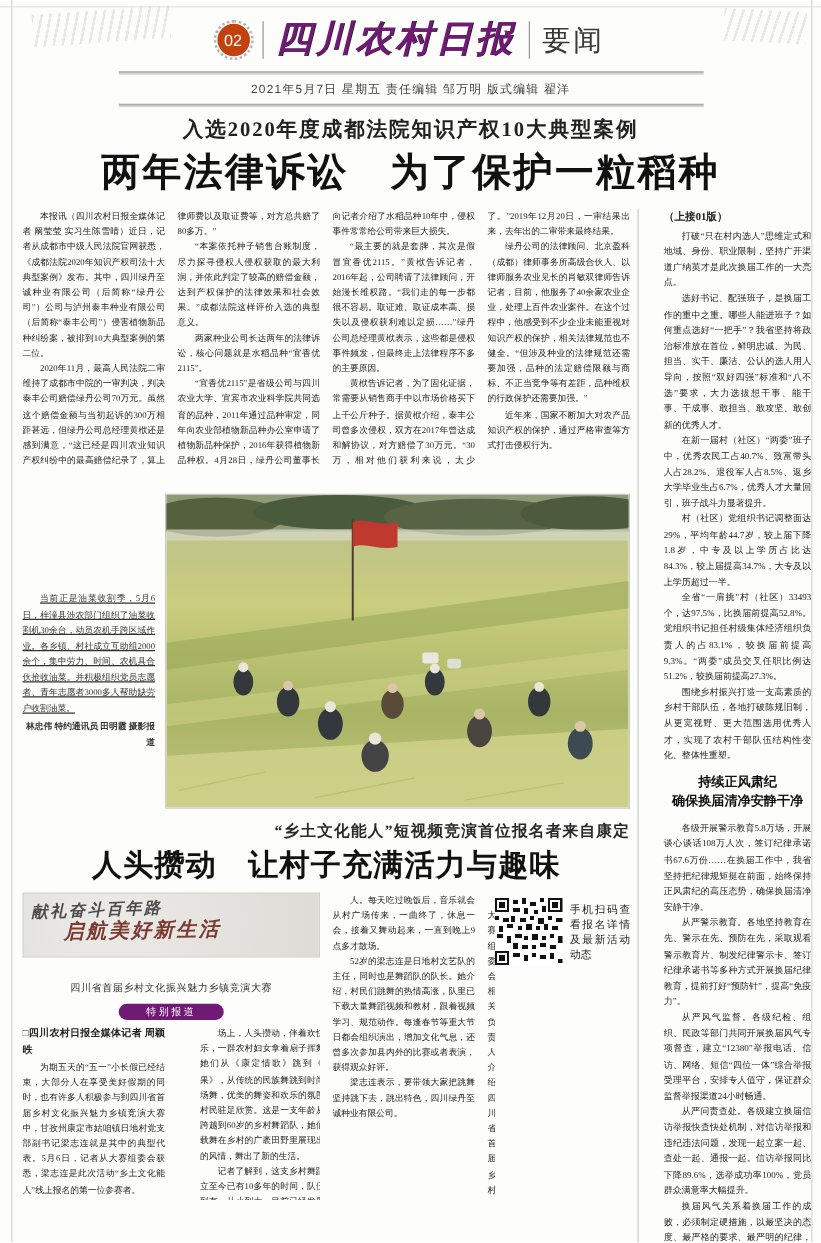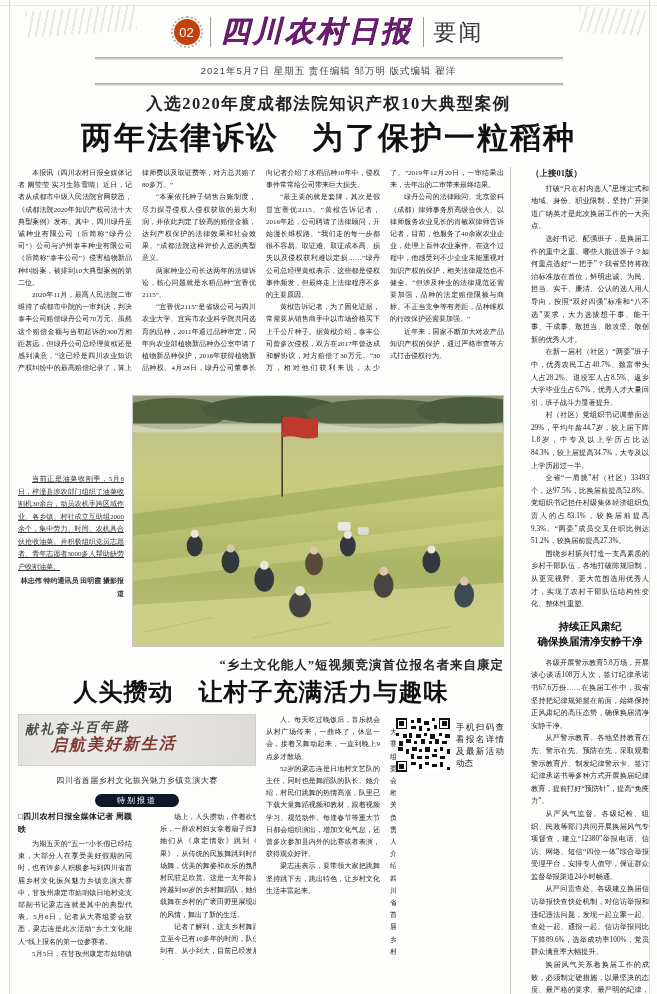--- a/index.html
+++ b/index.html
@@ -62,23 +62,23 @@
     font-size:24px;font-weight:900;letter-spacing:1px;color:#111;}
   .bottom-row{display:flex;gap:10px;height:246px;}
   .left-half,.right-half{width:238px;flex:none;display:flex;flex-direction:column;}
   .right-half{flex-direction:row;gap:10px;}
   .banner{height:46px;background:radial-gradient(circle at 30% 40%,#eceae6,#dddbd6);
     border:1px solid #d2d0cc;padding:2px 6px;overflow:hidden;}
   .banner-line1{font-size:13px;font-weight:bold;font-style:italic;color:#4c4c4c;
     transform:rotate(-2deg);letter-spacing:2px;}
   .banner-line2{font-size:16px;font-weight:bold;font-style:italic;color:#7d3a32;
     margin-top:-1px;padding-left:26px;transform:rotate(-1deg);letter-spacing:2px;}
-  .banner-subtitle{text-align:center;font-size:8px;letter-spacing:0.5px;color:#333;margin-top:9px;}
+  .banner-subtitle{text-align:center;font-size:8px;letter-spacing:0.5px;color:#333;margin-top:19px;}
   .badge-wrap{text-align:center;margin:3px 0 4px 0;}
-  .badge{display:inline-block;background:#0f172a;color:#fff;border-radius:8px;
+  .badge{display:inline-block;background:#701a75;color:#fff;border-radius:8px;
     padding:1px 22px;font-size:8px;letter-spacing:2px;font-family:Liberation Serif, serif;}
   .two-cols{display:flex;gap:28px;flex:1;overflow:hidden;}
   .bcol{width:114px;flex:none;font-size:7px;line-height:12.2px;text-align:justify;overflow:hidden;}
   .bcol .para{margin:0;text-indent:2em;}
   .byline{margin:0 0 2px 0;font-weight:bold;font-size:8px;line-height:12.5px;text-indent:0;}
   .col4{display:flex;flex-direction:row;}
   .c4text{flex:1;overflow:hidden;font-size:7px;line-height:12.2px;text-align:justify;}
   .c4text .para{margin:0;text-indent:2em;}
   .qr-row{display:flex;align-items:center;gap:6px;height:62px;flex:none;}
   .qr{width:54px;height:54px;flex:none;}
@@ -209,21 +209,21 @@
               <div class="bcol">
                   <p class="para">场上，人头攒动，伴着欢快的音乐，一群农村妇女拿着扇子挥舞着，她们从《康定情歌》跳到《小苹果》，从传统的民族舞跳到时尚的广场舞，优美的舞姿和欢乐的氛围引来村民驻足欣赏。这是一支年龄从30岁跨越到60岁的乡村舞蹈队，她们载歌载舞在乡村的广袤田野里展现出别样的风情，舞出了新的生活。</p>
                   <p class="para">记者了解到，这支乡村舞蹈队成立至今已有10多年的时间，队伍从无到有、从小到大，目前已经发展到50多</p>
                 </div>
             </div>
           </div>
           <div class="right-half">
             <div class="bcol" style="height:246px">
                 <p class="para">人。每天吃过晚饭后，音乐就会从村广场传来，一曲终了，休息一会，接着又舞动起来，一直到晚上9点多才散场。</p>
                 <p class="para">52岁的梁志连是日地村文艺队的主任，同时也是舞蹈队的队长。她介绍，村民们跳舞的热情高涨，队里已下载大量舞蹈视频和教材，跟着视频学习、规范动作。每逢春节等重大节日都会组织演出，增加文化气息，还曾多次参加县内外的比赛或者表演，获得观众好评。</p>
-                <p class="para">梁志连表示，要带领大家把跳舞坚持跳下去，跳出特色，让乡村文化生活丰富起来。</p>
+                <p class="para">梁志连表示，要带领大家把跳舞坚持跳下去，跳出特色，四川绿丹至诚种业有限公司。</p>
               </div>
             <div class="bcol col4" style="height:246px">
               <div class="c4text">
                   <p class="para">据大赛组委会相关负责人介绍，四川省首届乡村文化振兴魅力乡镇竞演大赛已于4月28日在内江市启动，线上报名通道也同步开通，目前组委会已陆续收到成都市、内江市、甘孜州等地的20多个报名视频，其余市州作品正在陆续提交当中。同时，组委会也再次提醒所有参赛的乡镇和个人——本次大赛线上竞演含两个子活动，一是“十里八乡 看你最牛”乡土文化能人和代言人寻找活动，二是“我爱我家找代言”魅力乡镇竞演活动。</p>
                 </div>
               <div class="qr-row">
                 <svg class="qr" viewBox="0 0 33 33" shape-rendering="crispEdges">
                   <rect x="0" y="0" width="33" height="33" fill="#fff"></rect>
                   <g fill="#111">
                     <rect x="0" y="0" width="7" height="7"></rect>

